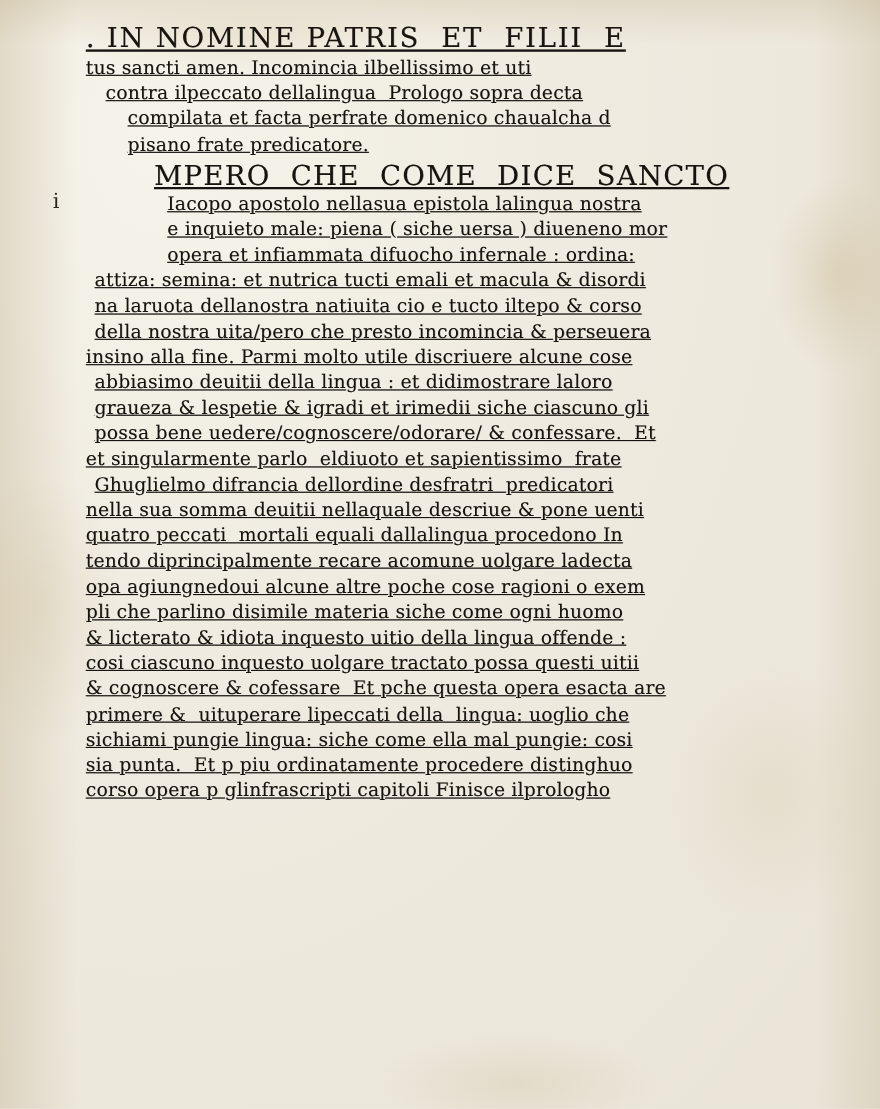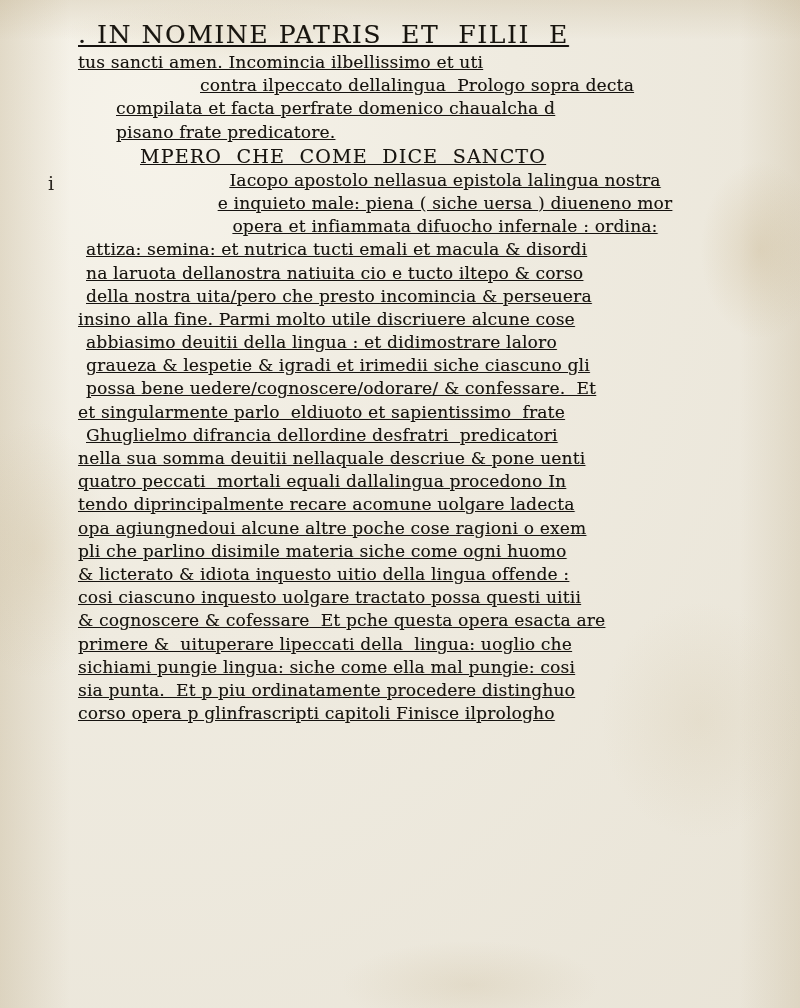--- a/index.html
+++ b/index.html
@@ -65,36 +65,36 @@
   }
 
   
   .hl {
     font-size: 25px;
     letter-spacing: 1.6px;
     margin-bottom: 7px;
     color: #18150f;
   }
   .hl2 {
-    font-size: 19px;
+    font-size: 25px;
     letter-spacing: 1.2px;
     margin-bottom: 6px;
   }
 
   
   .bl {
     font-size: 17px;
     margin-bottom: 6.2px;
     color: #16130e;
   }
 
-  .indent1 { padding-left: 18px; text-align: center; }
+  .indent1 { padding-left: 18px; }
   .indent2 { padding-left: 38px; }
   .indent3 { padding-left: 62px; }
-  .indent4 { padding-left: 74px; text-align: center; }
+  .indent4 { padding-left: 74px; }
   .indent5 { padding-left: 8px; }
 
   .guide-letter {
     position: absolute;
     left: 48px;
     top: 172px;
     font-size: 19px;
     font-family: "DejaVu Serif", serif;
     color: #2a2620;
   }

